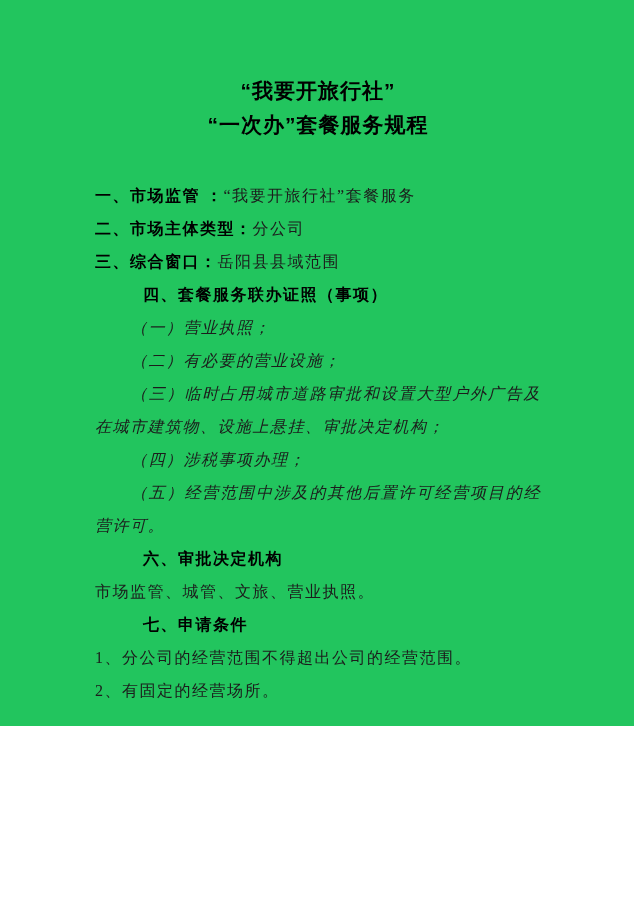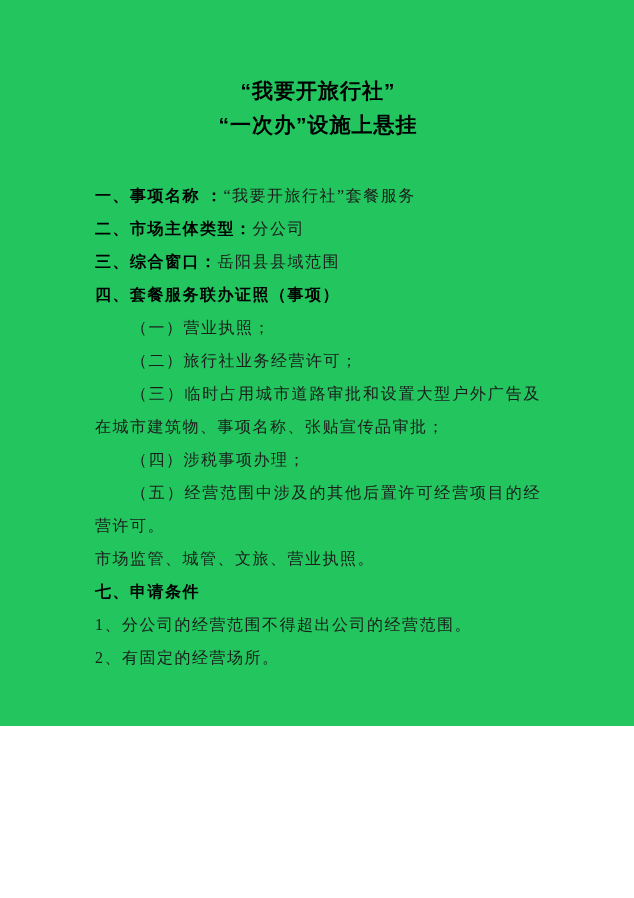--- a/index.html
+++ b/index.html
@@ -45,23 +45,25 @@
   }
   .head,
   .label {
     font-family: "Liberation Sans", sans-serif;
     font-weight: 700;
     color: #000000;
     letter-spacing: 1.5px;
   }
   .body-text p.head {
     color: #000000;
+    margin-left: 48px;
   }
   .sub {
     text-indent: 36px;
+    font-style: italic;
   }
   .pagenum {
     position: absolute;
     top: 817px;
     left: 0;
     right: 0;
     text-align: center;
     font-size: 10px;
     letter-spacing: 0;
     color: #2b2b2b;
@@ -69,39 +71,40 @@
   }
 </style>
 </head>
 <body>
 
 <div class="page">
   <div class="content">
 
     <div class="doc-title">
       <div>“我要开旅行社”</div>
-      <div>“一次办”设施上悬挂</div>
+      <div>“一次办”套餐服务规程</div>
     </div>
 
     <div class="body-text">
 
-      <p class="first"><span class="label">一、事项名称 ：</span><span>“我要开旅行社”套餐服务</span></p>
+      <p class="first"><span class="label">一、市场监管 ：</span><span>“我要开旅行社”套餐服务</span></p>
 
       <p><span class="label">二、市场主体类型：</span><span>分公司</span></p>
 
       <p><span class="label">三、综合窗口：</span><span>岳阳县县域范围</span></p>
 
       <p class="head">四、套餐服务联办证照（事项）</p>
       <p class="sub">（一）营业执照；</p>
-      <p class="sub">（二）旅行社业务经营许可；</p>
-      <p class="sub">（三）临时占用城市道路审批和设置大型户外广告及在城市建筑物、事项名称、张贴宣传品审批；</p>
+      <p class="sub">（二）有必要的营业设施；</p>
+      <p class="sub">（三）临时占用城市道路审批和设置大型户外广告及在城市建筑物、设施上悬挂、审批决定机构；</p>
       <p class="sub">（四）涉税事项办理；</p>
       <p class="sub">（五）经营范围中涉及的其他后置许可经营项目的经营许可。</p>
 
 
+      <p class="head">六、审批决定机构</p>
       <p>市场监管、城管、文旅、营业执照。</p>
 
       <p class="head">七、申请条件</p>
       <p>1、分公司的经营范围不得超出公司的经营范围。</p>
       <p>2、有固定的经营场所。</p>
 
     </div>
   </div>
 
   <div class="pagenum">3</div>

